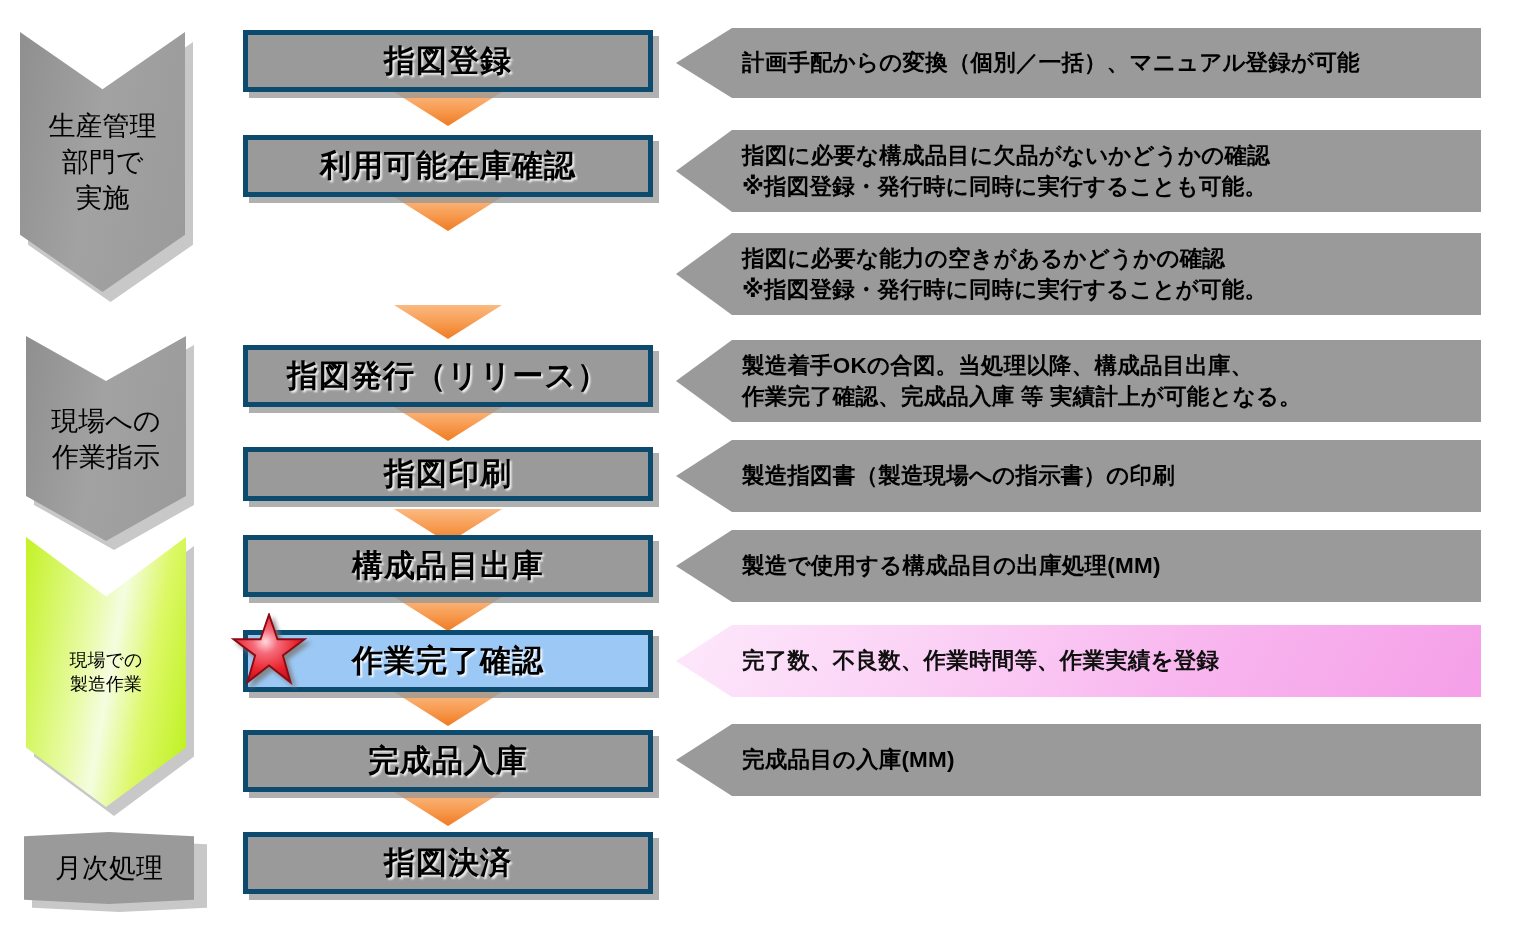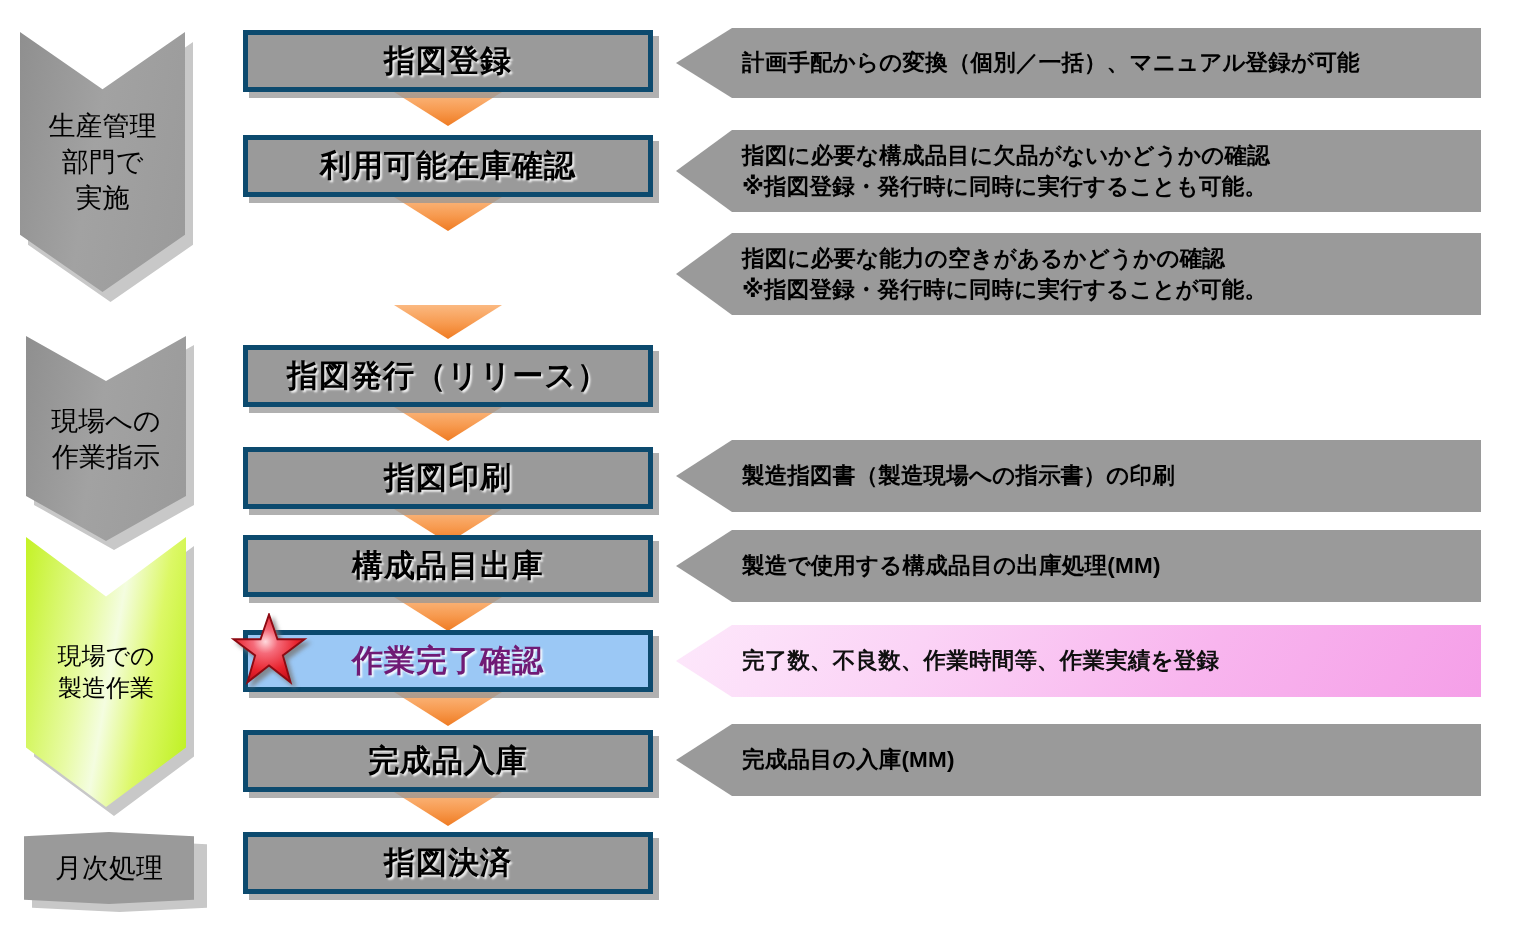--- a/index.html
+++ b/index.html
@@ -69,21 +69,21 @@
   }
   .proc-label {
     font-size: 31px;
     font-weight: bold;
     color: #000000;
     letter-spacing: 1px;
     white-space: nowrap;
     text-shadow: 2px 2px 2px rgba(255,255,255,0.85);
   }
   .proc-box.highlight .proc-label {
-    color: #701a75;
+    color: #000000;
     text-shadow: 2px 2px 2px rgba(255,255,255,0.9);
   }
 
   
   .star-icon {
     position: absolute;
     z-index: 9;
     width: 78px;
     height: 74px;
     filter: drop-shadow(4px 4px 2px rgba(120,120,120,0.8));
@@ -141,21 +141,21 @@
   </div>
 
   <div class="phase-shadow chev-clip" style="left:34px; top:345px; width:160px; height:205px;"></div>
   <div class="phase-body chev-clip gray-grad" style="left:26px; top:336px; width:160px; height:205px;">
     <div class="phase-label" style="font-size:27px; white-space:pre-line; text-align:center;">現場への
 作業指示</div>
   </div>
 
   <div class="phase-shadow chev-clip" style="left:34px; top:546px; width:160px; height:270px;"></div>
   <div class="phase-body chev-clip green-grad" style="left:26px; top:537px; width:160px; height:270px;">
-    <div class="phase-label" style="font-size:24px; white-space:pre-line; text-align:center;">現場での
+    <div class="phase-label" style="font-size:18px; white-space:pre-line; text-align:center;">現場での
 製造作業</div>
   </div>
 
   <div class="phase-shadow flat-clip" style="left:32px; top:840px; width:175px; height:72px;"></div>
   <div class="phase-body flat-clip flat-gray" style="left:24px; top:832px; width:170px; height:72px;">
     <div class="phase-label" style="font-size:27px; white-space:pre-line; text-align:center;">月次処理</div>
   </div>
 
   <div class="proc-box" style="left:243px; top:30px; width:410px; height:62px;">
     <span class="proc-label">指図登録</span>
@@ -167,21 +167,21 @@
   </div>
   <div class="down-arrow" style="left:394px; top:197px;"></div>
 
   <div class="down-arrow" style="left:394px; top:305px;"></div>
 
   <div class="proc-box" style="left:243px; top:345px; width:410px; height:62px;">
     <span class="proc-label">指図発行（リリース）</span>
   </div>
   <div class="down-arrow" style="left:394px; top:407px;"></div>
 
-  <div class="proc-box" style="left:243px; top:447px; width:410px; height:62px;">
+  <div class="proc-box" style="left:243px; top:447px; width:410px; height:54px;">
     <span class="proc-label">指図印刷</span>
   </div>
   <div class="down-arrow" style="left:394px; top:509px;"></div>
 
   <div class="proc-box" style="left:243px; top:535px; width:410px; height:62px;">
     <span class="proc-label">構成品目出庫</span>
   </div>
   <div class="down-arrow" style="left:394px; top:597px;"></div>
 
   <div class="proc-box highlight" style="left:243px; top:630px; width:410px; height:62px;">
@@ -216,20 +216,24 @@
   <div class="banner" style="left:676px; top:130px; width:805px; height:82px;">
     <div class="banner-text">指図に必要な構成品目に欠品がないかどうかの確認
 ※指図登録・発行時に同時に実行することも可能。</div>
   </div>
 
   <div class="banner" style="left:676px; top:233px; width:805px; height:82px;">
     <div class="banner-text">指図に必要な能力の空きがあるかどうかの確認
 ※指図登録・発行時に同時に実行することが可能。</div>
   </div>
 
+  <div class="banner" style="left:676px; top:340px; width:805px; height:82px;">
+    <div class="banner-text">製造着手OKの合図。当処理以降、構成品目出庫、
+作業完了確認、完成品入庫 等 実績計上が可能となる。</div>
+  </div>
 
   <div class="banner" style="left:676px; top:440px; width:805px; height:72px;">
     <div class="banner-text">製造指図書（製造現場への指示書）の印刷</div>
   </div>
 
   <div class="banner" style="left:676px; top:530px; width:805px; height:72px;">
     <div class="banner-text">製造で使用する構成品目の出庫処理(MM)</div>
   </div>
 
   <div class="banner pink" style="left:676px; top:625px; width:805px; height:72px;">

